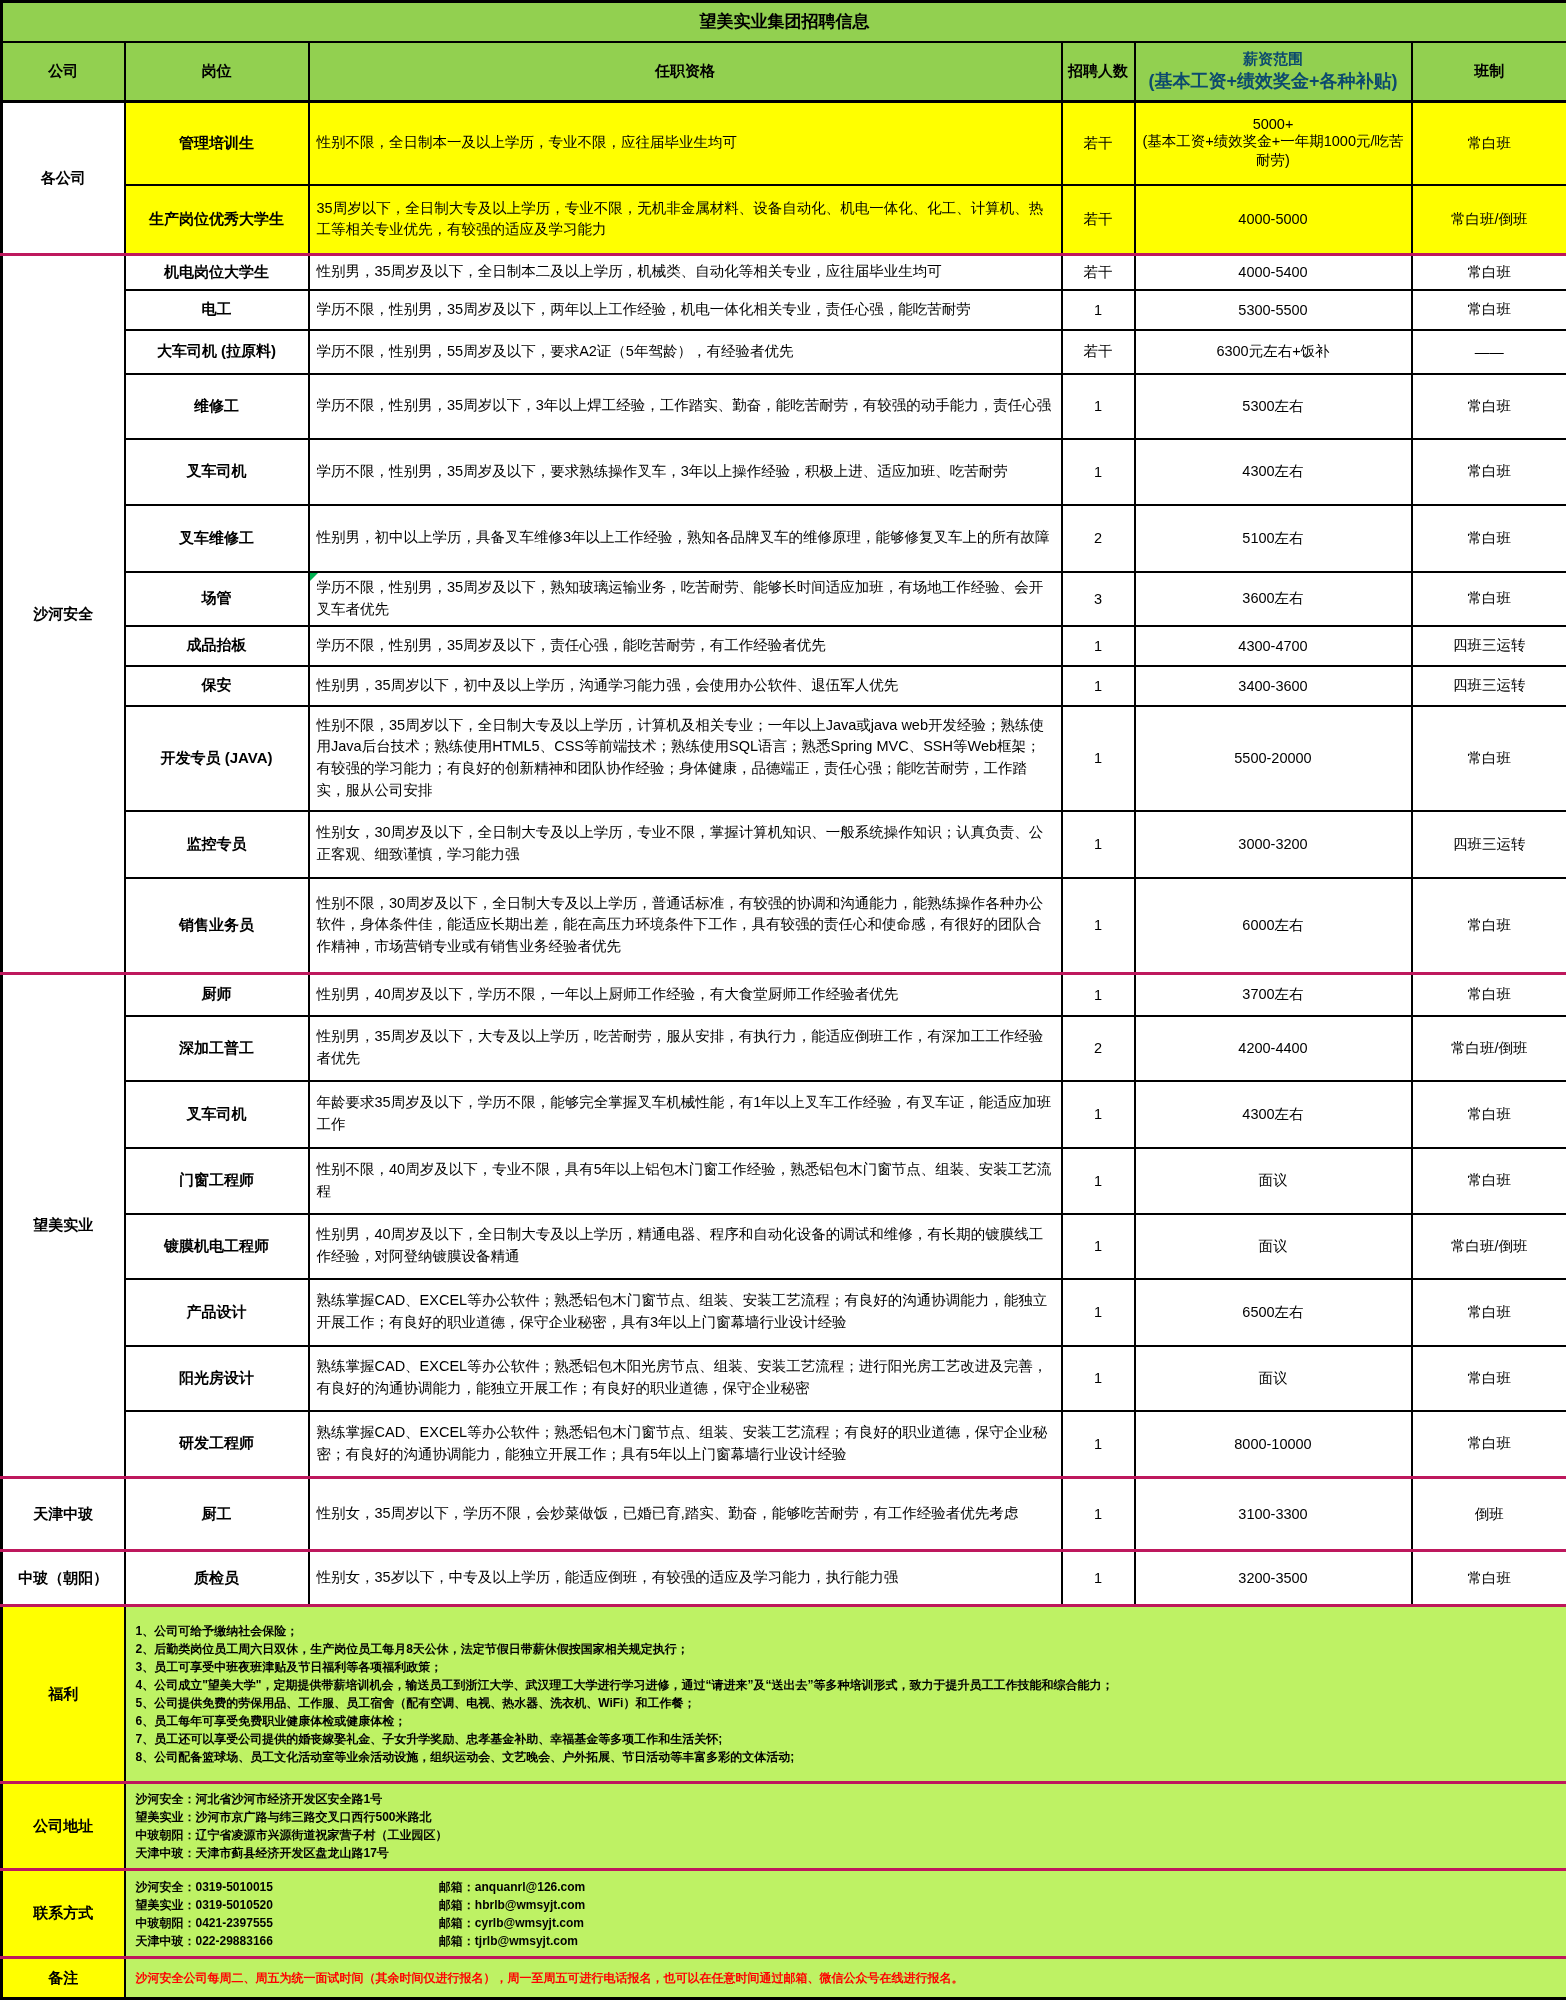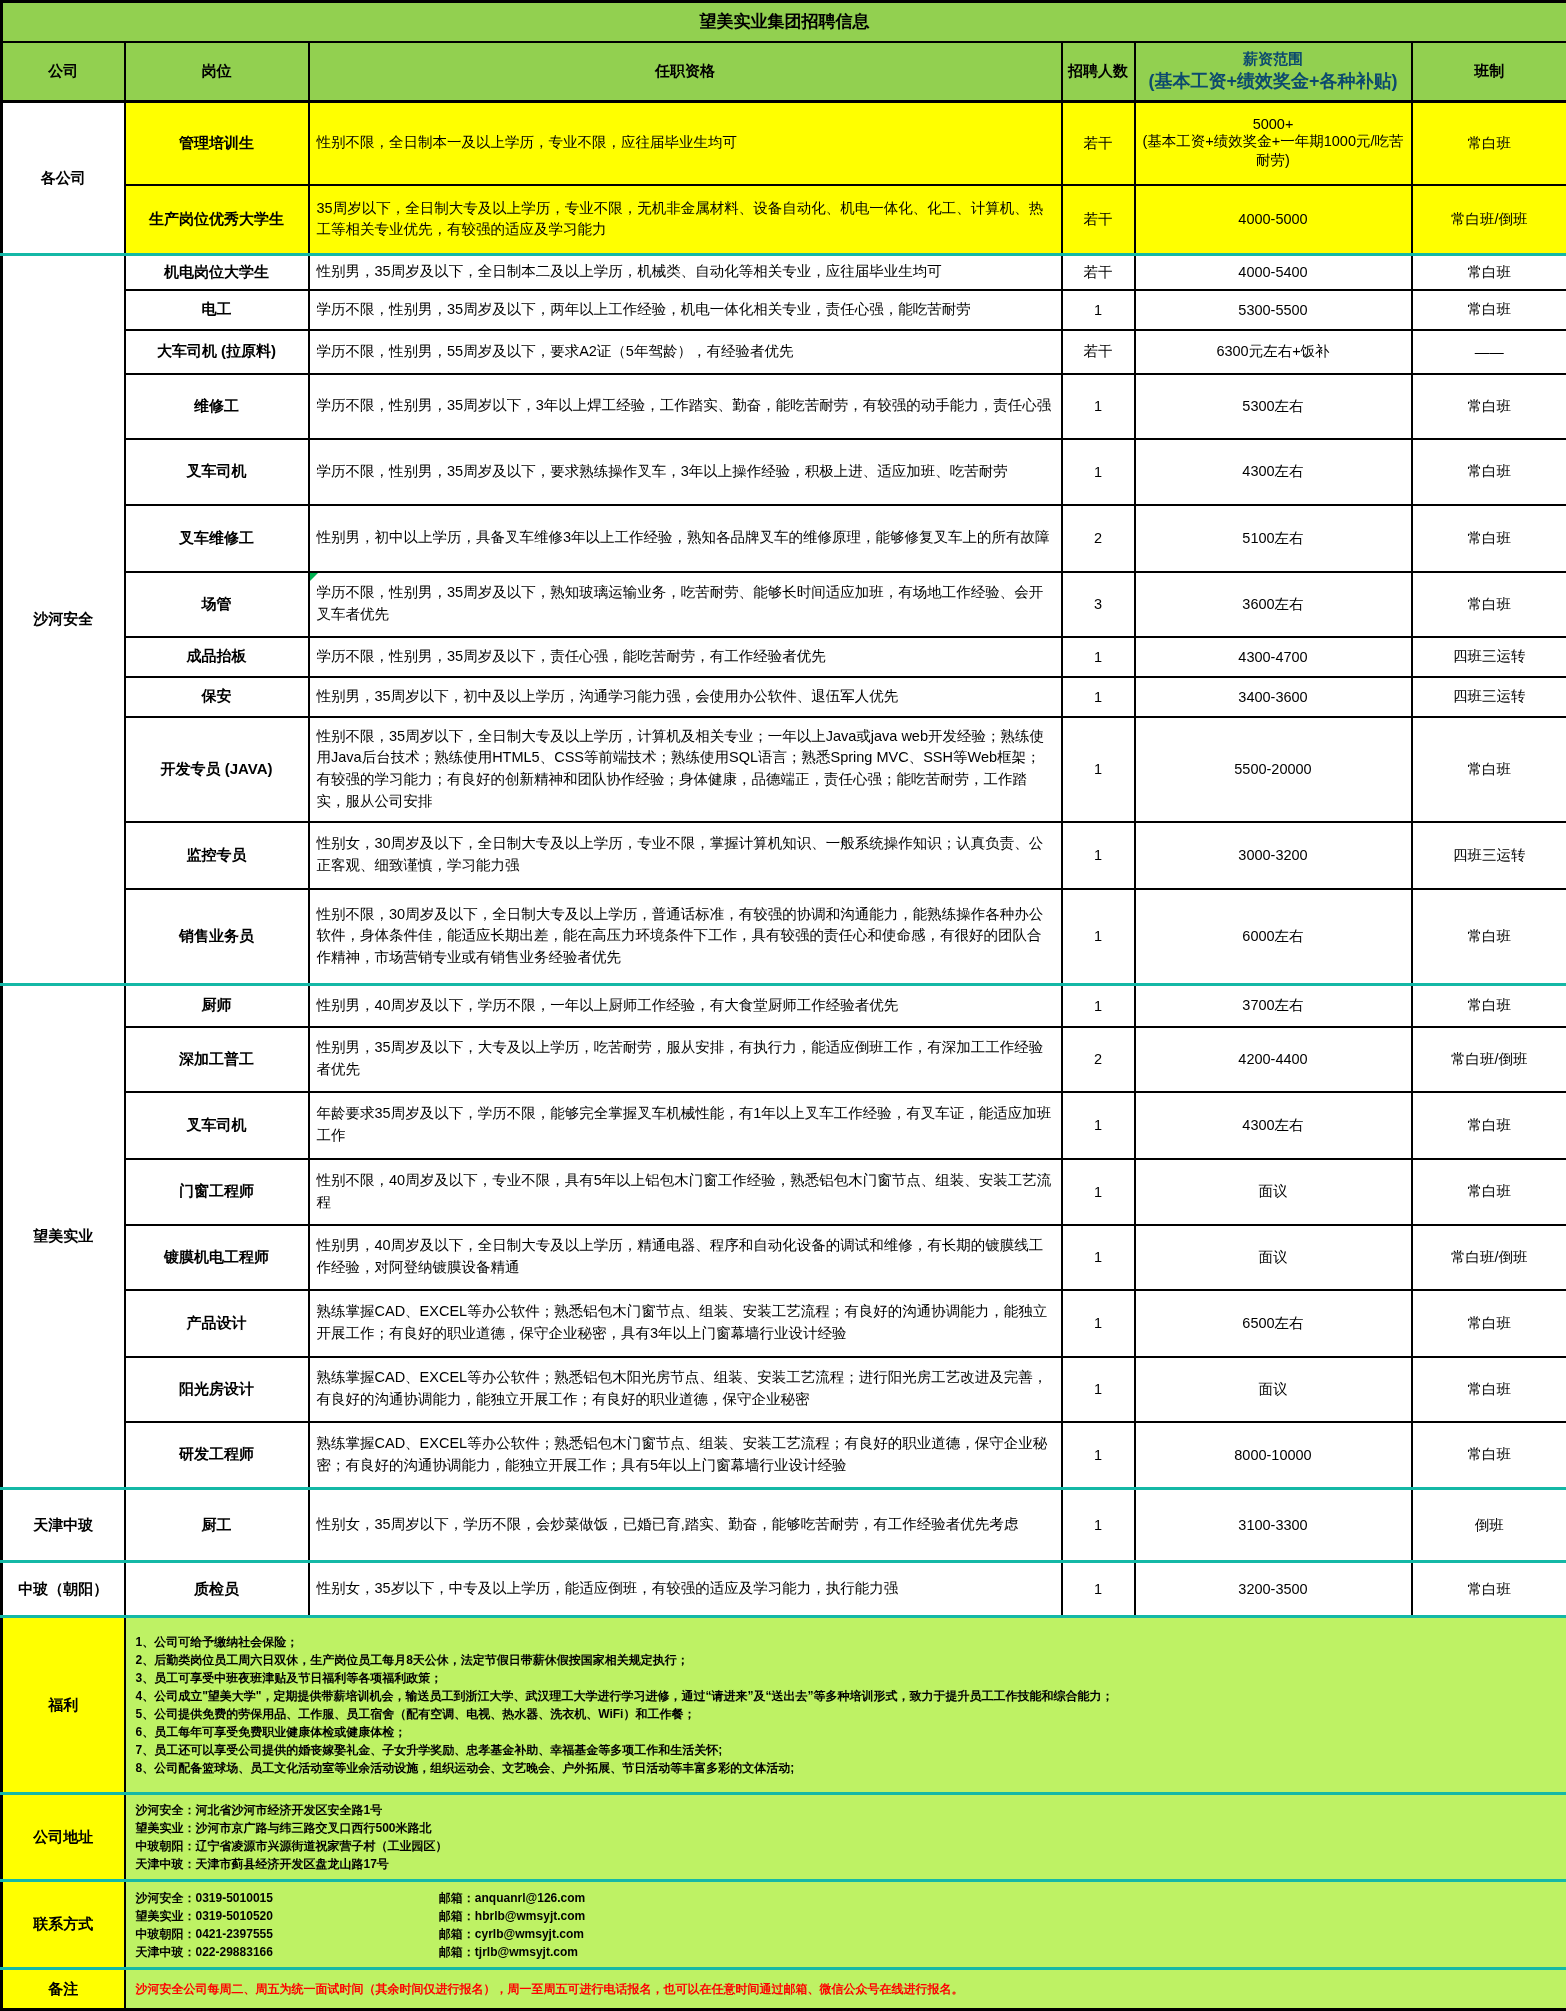--- a/index.html
+++ b/index.html
@@ -9,21 +9,21 @@
   td,th { border:2px solid #000; vertical-align:middle; overflow:hidden; word-break:break-all; }
   .title-cell { background:#92D050; text-align:center; font-weight:bold; font-size:17px; }
   th { background:#92D050; font-weight:bold; font-size:15px; text-align:center; border-bottom:3px solid #000; }
   .salary-hd { color:#0c4a6e; }
   .salary-hd .l2 { font-size:18px; }
   .company-cell { font-weight:bold; font-size:15px; text-align:center; background:#fff; }
   .pos { font-weight:bold; font-size:15px; text-align:center; padding:2px 20px; }
   .qual { font-size:14.5px; text-align:left; padding:3px 7px; line-height:1.5; }
   .ctr { text-align:center; font-size:14.5px; padding:2px; }
   .yellow { background:#FFFF00; }
-  tr.gtop > td { border-top:3px solid #14b8a6; }
+  tr.gtop > td { border-top:3px solid #be185d; }
   .f-label { background:#FFFF00; font-weight:bold; font-size:15px; text-align:center; }
   .f-content { background:#bef264; font-size:12px; font-weight:bold; line-height:1.5; padding:4px 10px; text-align:left; }
   .red { color:#FF0000; }
   .c1 { display:inline-block; min-width:300px; }
   .rel { position:relative; }
   .corner-marker { position:absolute; top:0; left:0; width:0; height:0;
     border-top:8px solid #00B050; border-right:8px solid transparent; }
 </style>
 </head>
 <body>
@@ -108,21 +108,21 @@
       <td class="ctr">4300左右</td>
       <td class="ctr">常白班</td>
     </tr>
     <tr style="height:67px">
       <td class="pos">叉车维修工</td>
       <td class="qual">性别男，初中以上学历，具备叉车维修3年以上工作经验，熟知各品牌叉车的维修原理，能够修复叉车上的所有故障</td>
       <td class="ctr">2</td>
       <td class="ctr">5100左右</td>
       <td class="ctr">常白班</td>
     </tr>
-    <tr style="height:65px">
+    <tr style="height:54px">
       <td class="pos">场管</td>
       <td class="qual rel">
         <span class="corner-marker"></span>
         <span>学历不限，性别男，35周岁及以下，熟知玻璃运输业务，吃苦耐劳、能够长时间适应加班，有场地工作经验、会开叉车者优先</span>
       </td>
       <td class="ctr">3</td>
       <td class="ctr">3600左右</td>
       <td class="ctr">常白班</td>
     </tr>
     <tr style="height:40px">

